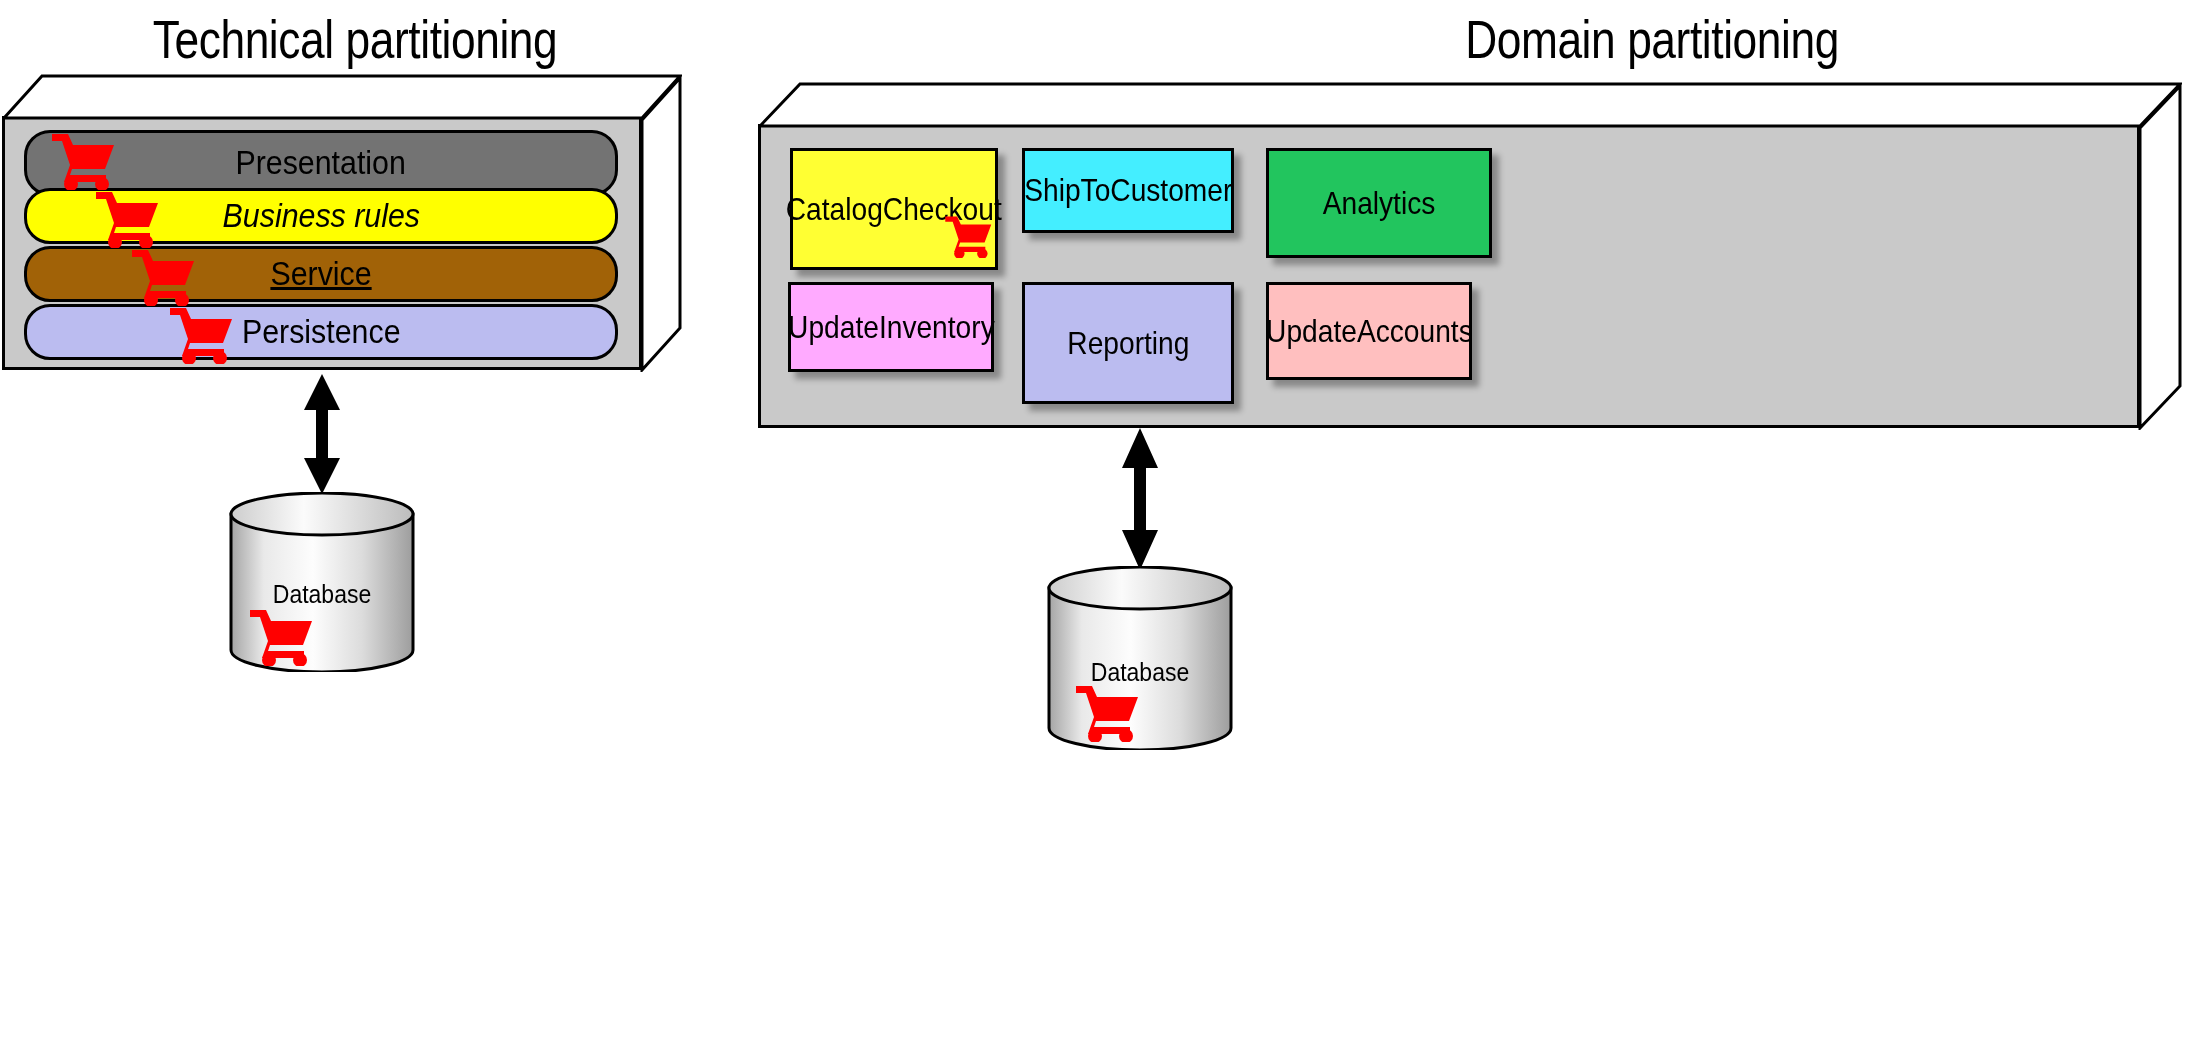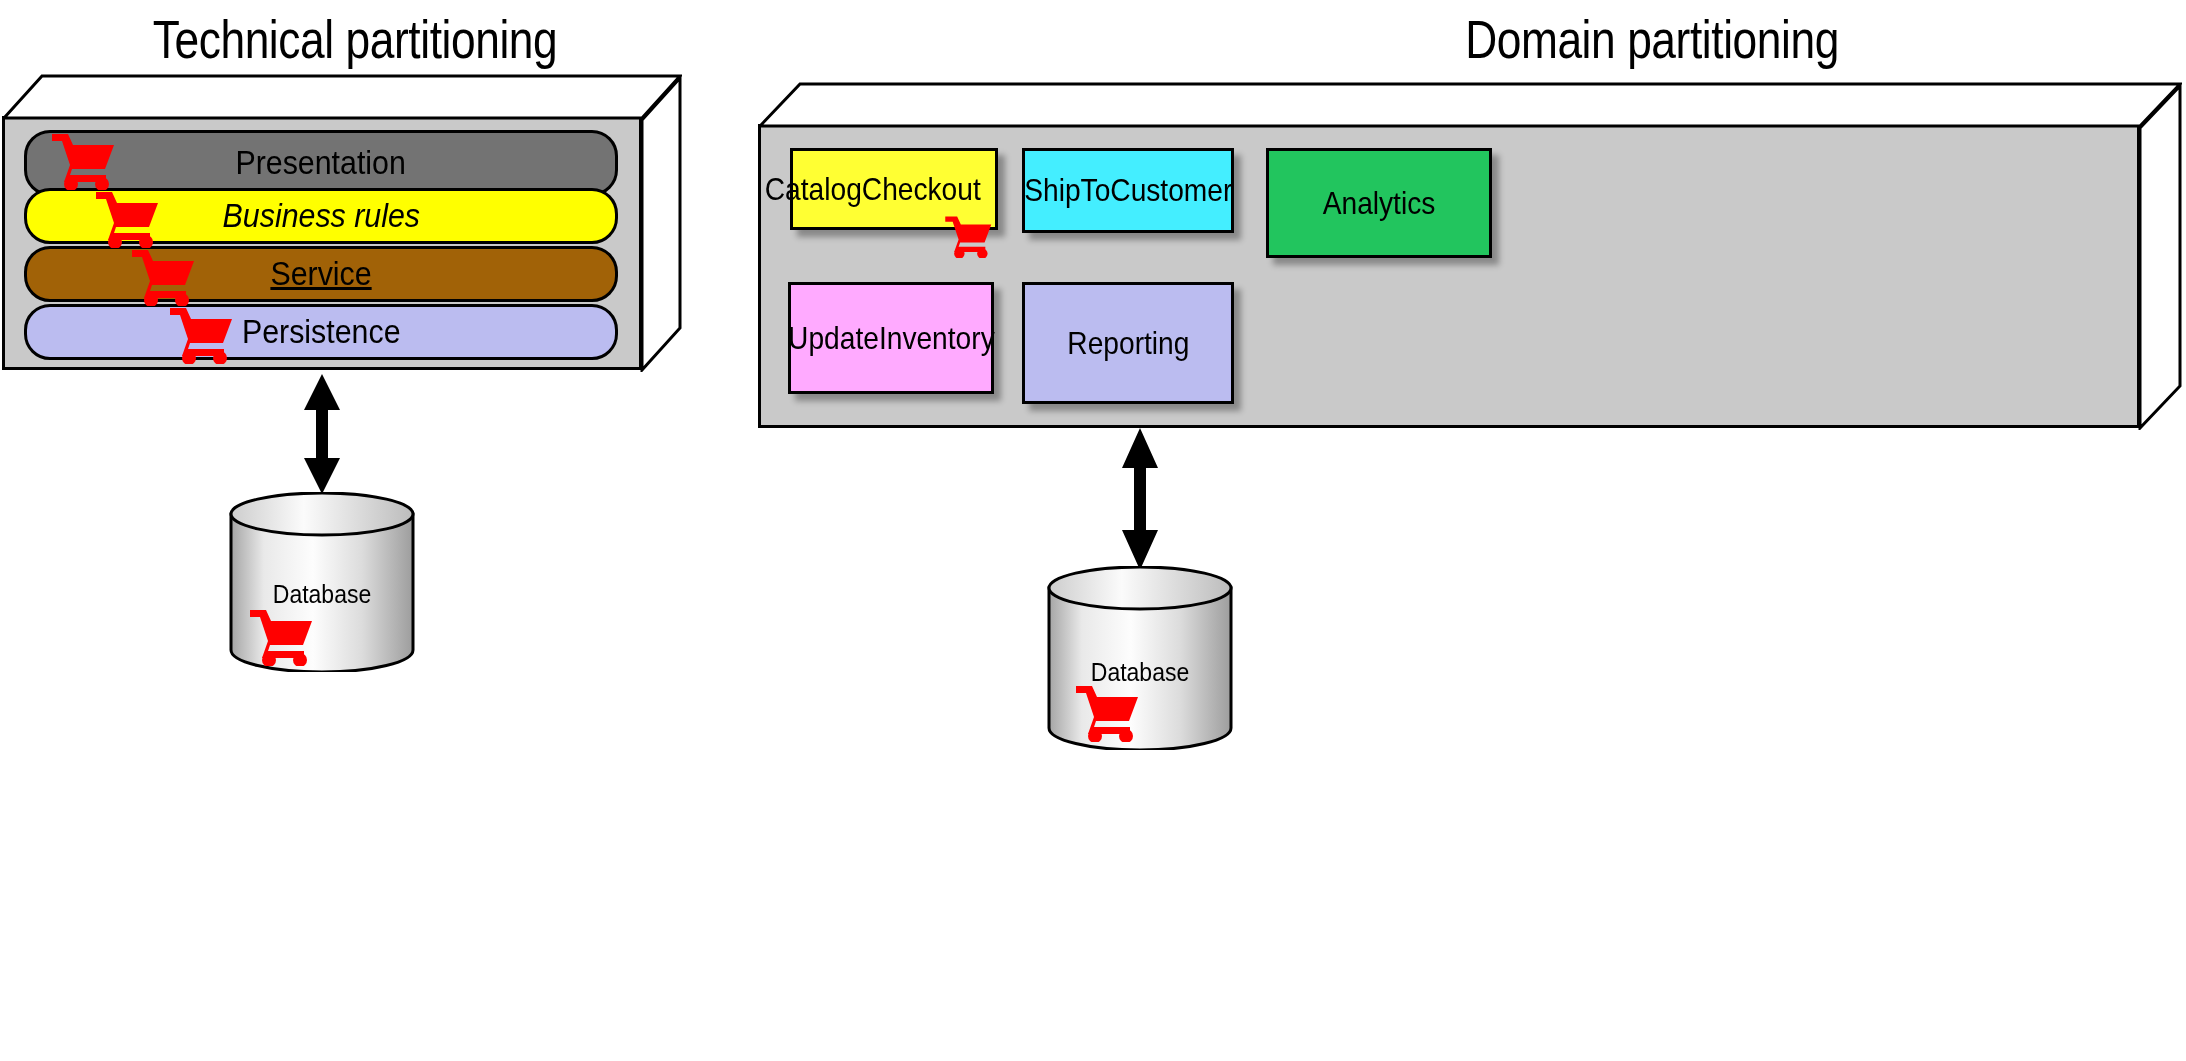--- a/index.html
+++ b/index.html
@@ -148,45 +148,48 @@
   <div class="cuboid" style="left:758px;top:82px;width:1424px;height:348px;">
     <svg class="top" style="left:0;top:0;width:1424px;height:46px;border:none;background:none;" viewBox="0 0 1424 46" preserveAspectRatio="none">
       <polygon points="42,2 1422,2 1382,44 2,44" fill="#ffffff" stroke="#000" stroke-width="3"></polygon>
     </svg>
     <svg class="side" style="left:1378px;top:2px;width:46px;height:346px;border:none;background:none;" viewBox="0 0 46 346" preserveAspectRatio="none">
       <polygon points="44,2 44,302 4,344 4,44" fill="#ffffff" stroke="#000" stroke-width="3"></polygon>
     </svg>
     <div class="face" style="left:0;top:42px;width:1382px;height:304px;"></div>
   </div>
 
-  <div class="svcbox" style="left:790px;top:148px;width:208px;height:82px;background:#ffff33;justify-content:flex-end;">
+  <div class="svcbox" style="left:790px;top:148px;width:208px;height:122px;background:#ffff33;">
     <span class="svc-label">CatalogCheckout</span>
   </div>
   <svg class="cart" style="left:942px;top:212px;width:54px;height:46px;" viewBox="0 0 72 62">
     <path d="M4 6 h16 l5 11 h41 l-9 24 h-33 l-2 6 h36 v7 h-42 l6 -17 l-8 -24 h-10 z" fill="#ff0000"></path>
     <circle cx="23" cy="56" r="7" fill="#ff0000"></circle>
     <circle cx="54" cy="56" r="7" fill="#ff0000"></circle>
   </svg>
 
   <div class="svcbox" style="left:1022px;top:148px;width:212px;height:85px;background:#44eeff;">
     <span class="svc-label">ShipToCustomer</span>
   </div>
 
   <div class="svcbox" style="left:1266px;top:148px;width:226px;height:110px;background:#22c55e;">
     <span class="svc-label">Analytics</span>
   </div>
 
-  <div class="svcbox" style="left:788px;top:282px;width:206px;height:112px;background:#ffaaff;">
+  <div class="svcbox" style="left:788px;top:282px;width:206px;height:90px;background:#ffaaff;">
     <span class="svc-label">UpdateInventory</span>
   </div>
 
   <div class="svcbox" style="left:1022px;top:282px;width:212px;height:122px;background:#bbbcf0;">
     <span class="svc-label">Reporting</span>
   </div>
 
+  <div class="svcbox" style="left:1266px;top:282px;width:206px;height:98px;background:#ffbfbf;">
+    <span class="svc-label">UpdateAccounts</span>
+  </div>
 
   <svg class="arrow" style="left:1114px;top:428px;width:52px;height:142px;" viewBox="0 0 52 142">
     <polygon points="26,0 44,40 32,40 32,102 44,102 26,142 8,102 20,102 20,40 8,40" fill="#000"></polygon>
   </svg>
 
   <div class="db" style="left:1046px;top:566px;width:188px;height:184px;">
     <svg style="position:absolute;left:0;top:0;width:188px;height:184px;" viewBox="0 0 188 184">
       <defs>
         <linearGradient id="cylGradR" x1="0" y1="0" x2="1" y2="0">
           <stop offset="0%" stop-color="#a5a5a5"></stop>

